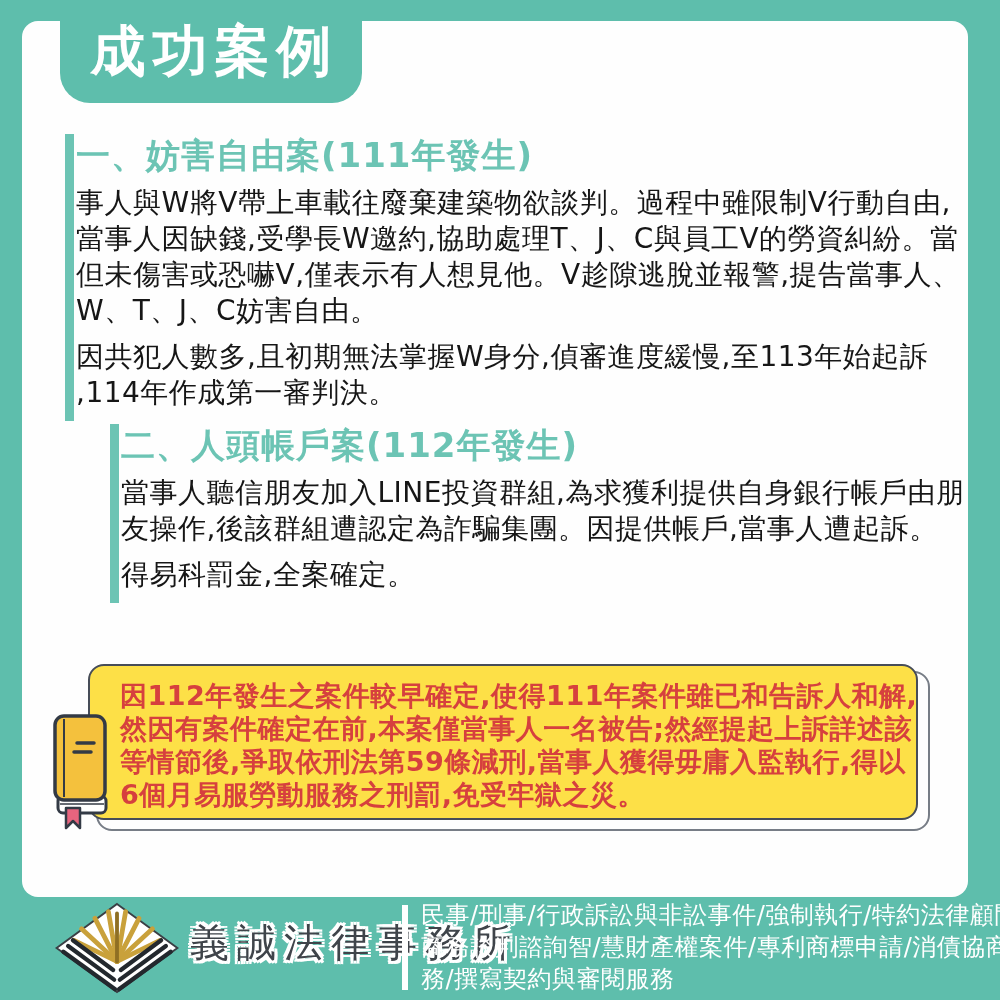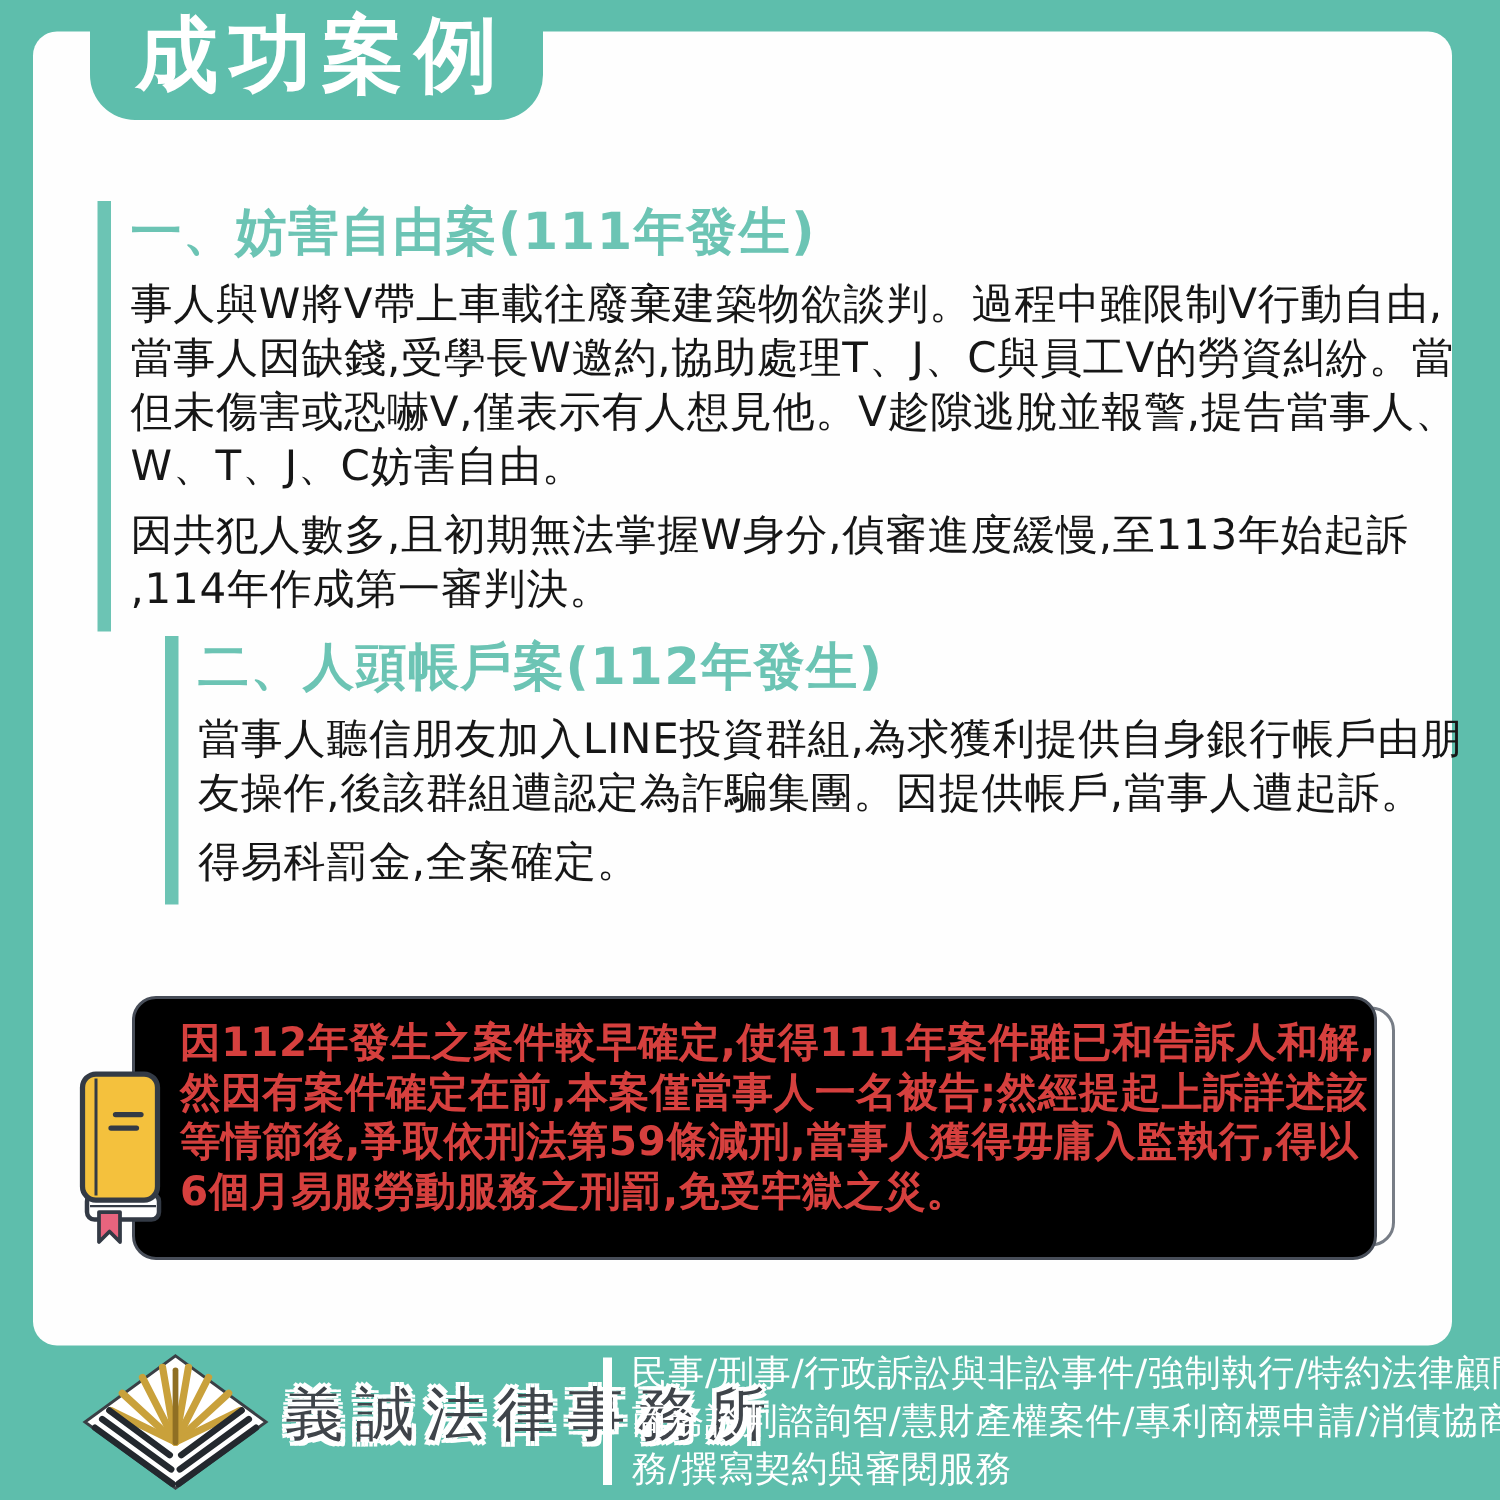--- a/index.html
+++ b/index.html
@@ -8,49 +8,49 @@
     background:#5EBEAC;
     font-family:"DejaVu Sans","Liberation Sans",sans-serif;
   }
   
   .panel{
     position:absolute;left:22px;top:21px;width:946px;height:876px;
     background:#FEFEFE;border-radius:16px;
   }
   
   .badge{
-    position:absolute;left:60px;top:0;width:302px;height:80px;
+    position:absolute;left:60px;top:0;width:302px;height:103px;
     background:#5EBEAC;border-radius:0 0 30px 30px;
-    display:flex;justify-content:center;
+    display:flex;align-items:center;justify-content:center;
   }
   .badge-text{
     color:#FFFFFF;font-size:55px;font-weight:bold;letter-spacing:7px;
     padding-left:7px; 
   }
   
   .section{
     position:absolute;left:65px;width:870px;
-    border-left:9px solid #6CC4B4;padding-left:13px;box-sizing:border-box;
+    border-left:9px solid #6CC4B4;padding-left:2px;box-sizing:border-box;
   }
   .section-1{top:134px;}
   .section-2{top:424px;margin-left:45px;}
   .section-title{
     margin:0 0 9px 0;color:#6CC4B4;font-size:34px;font-weight:bold;
     letter-spacing:1px;line-height:42px;
   }
   .para{margin:0 0 10px 0;color:#161616;font-size:28px;line-height:36px;letter-spacing:0.5px;}
   .tline{display:block;white-space:nowrap;}
   
   .callout-shadow{
     position:absolute;left:96px;top:671px;width:830px;height:156px;
     border:2.5px solid #777D86;border-radius:16px;background:transparent;
   }
   .callout{
-    position:absolute;left:88px;top:664px;width:830px;height:176px;
-    background:#000000;border:2.5px solid #474D58;border-radius:16px;
+    position:absolute;left:88px;top:664px;width:830px;height:156px;
+    background:#fde047;border:2.5px solid #474D58;border-radius:16px;
     box-sizing:border-box;padding:13px 18px 24px 30px;
   }
   .callout .tline{
     color:#D6403E;font-weight:bold;font-size:27px;line-height:33px;letter-spacing:0.5px;
   }
   .book-icon{position:absolute;left:50px;top:708px;width:64px;height:126px;}
   
   .footer-logo{position:absolute;left:54px;top:902px;width:126px;height:92px;}
   .firm-name{
     position:absolute;left:190px;top:916px;width:400px;

